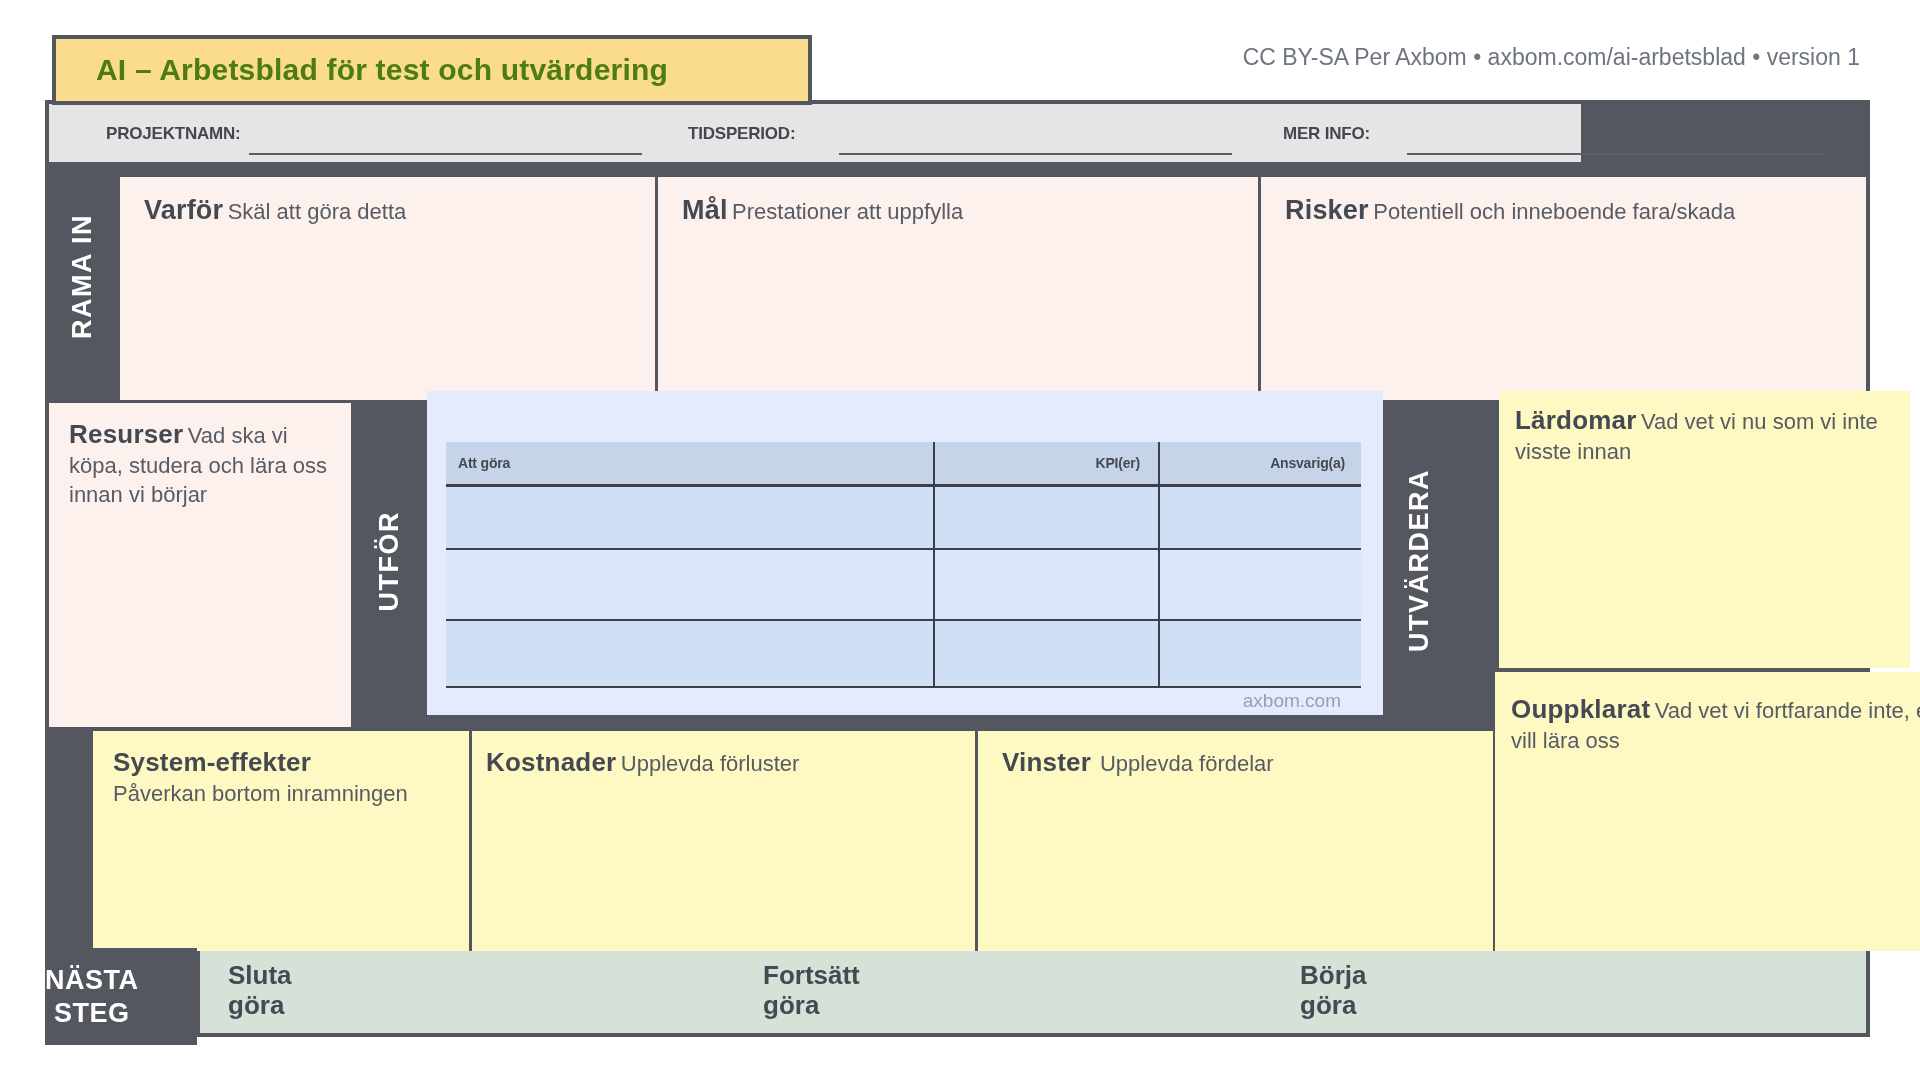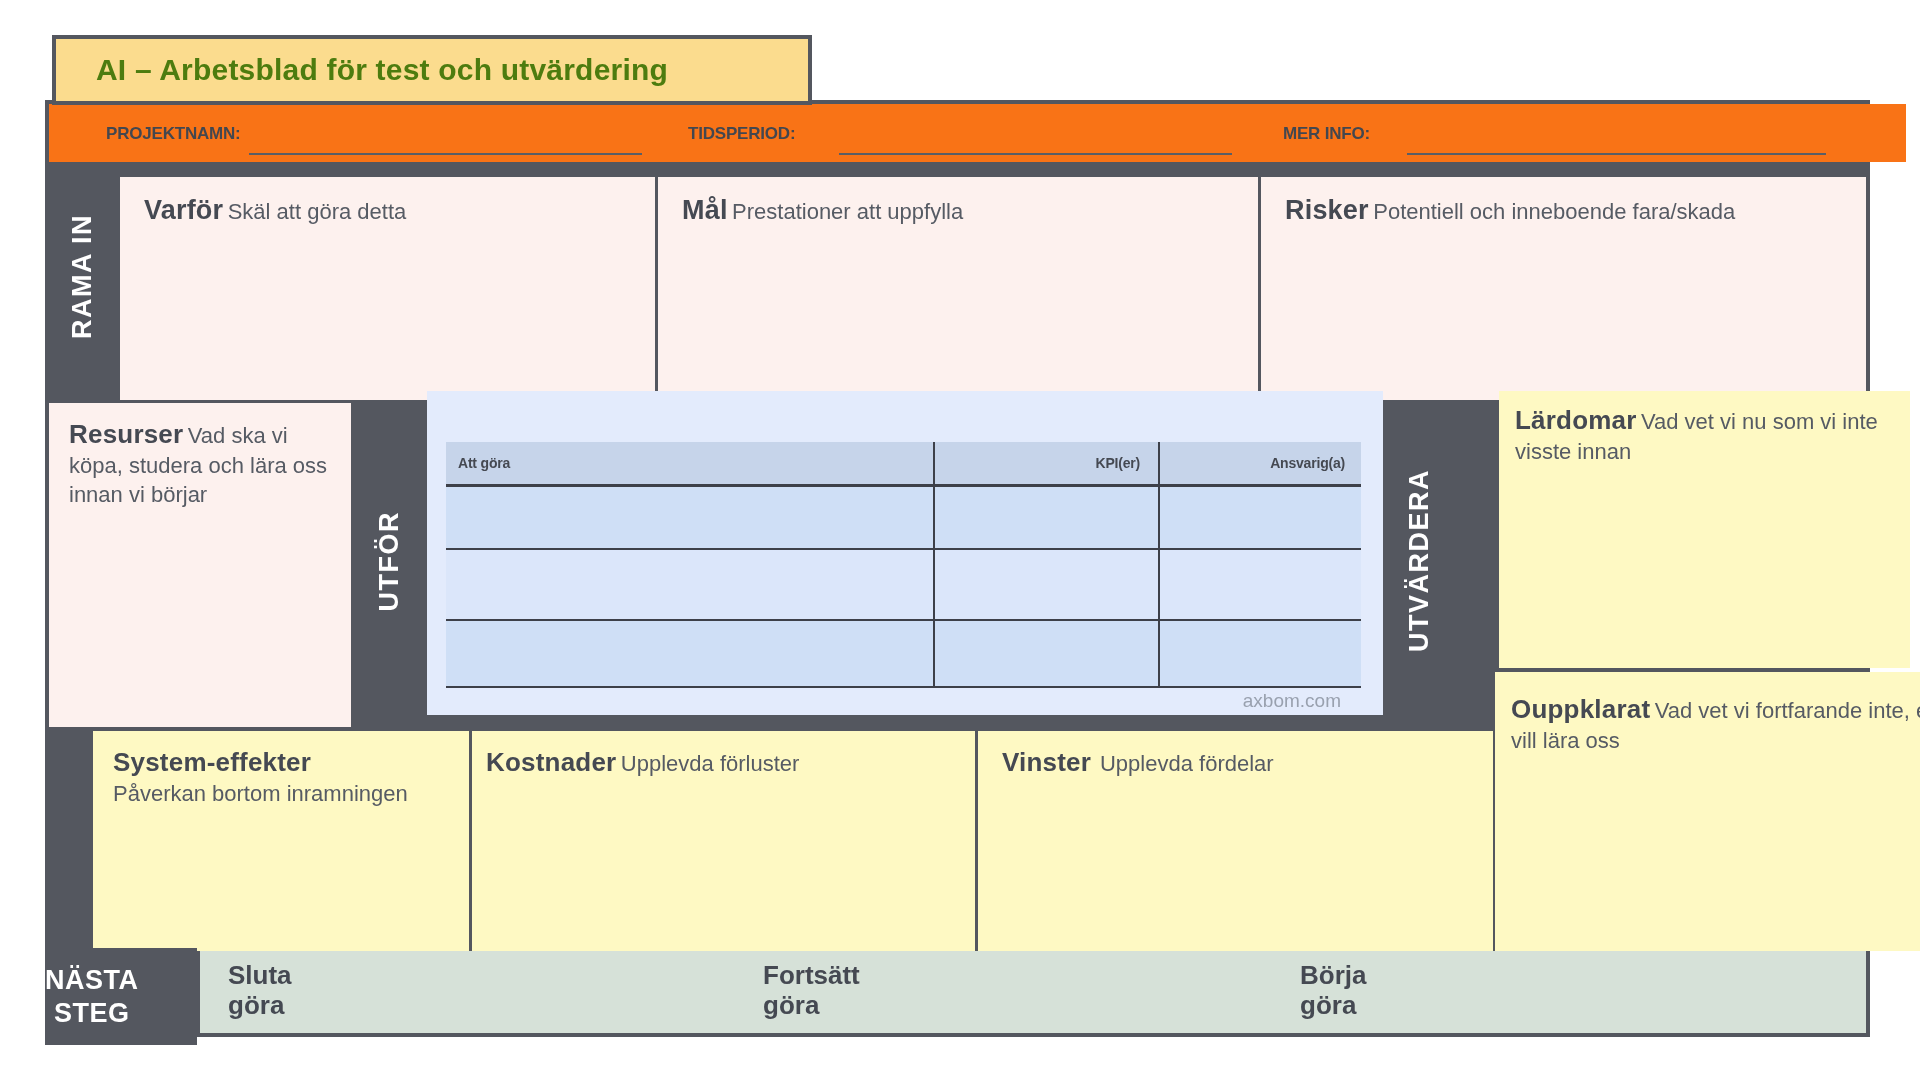--- a/index.html
+++ b/index.html
@@ -20,21 +20,21 @@
   .cyan{background:#fef9c3;margin-left:44px;}
   .sage-dark{background:#d6e1d8;}
   .bluepanel{background:#e3ebfc;}
 
   .h{font-weight:700;font-size:27px;color:#454952;letter-spacing:.2px;}
   .h2{font-weight:700;font-size:26px;color:#454952;letter-spacing:.2px;}
   .sub{font-size:22px;color:#565b64;}
   .pad{padding:16px 24px;line-height:1.32;}
 
   
-  .fields-row{position:absolute;left:4px;top:4px;width:1857px;height:58px;background:#f97316;}
+  .fields-row{position:absolute;left:4px;top:4px;width:1532px;height:58px;background:#e5e5e5;}
   .flabel{position:absolute;top:20px;font-size:17px;font-weight:700;color:#43474f;letter-spacing:-.2px;}
   .fline{position:absolute;height:0;border-bottom:2px solid #5a5e66;top:49px;}
 
   
   .vlabel{position:absolute;display:flex;align-items:center;justify-content:center;}
   .vlabel span{writing-mode:vertical-rl;transform:rotate(180deg);color:#ffffff;
                font-weight:700;font-size:27px;letter-spacing:1.5px;white-space:nowrap;}
 
   
   .ttable{position:absolute;left:401px;top:342px;width:915px;}
@@ -53,20 +53,21 @@
   .next-box{position:absolute;left:0;top:848px;width:152px;height:97px;background:#54575f;
             display:flex;align-items:center;justify-content:flex-start;text-align:center;}
   .next-box div{color:#ffffff;font-weight:700;font-size:27px;line-height:1.2;letter-spacing:.5px;}
   .nextlbl{position:absolute;top:861px;font-weight:700;font-size:26px;line-height:1.15;color:#454952;}
 </style>
 </head>
 <body>
 
 <div class="stage">
 
+  <div class="credit">CC BY-SA Per Axbom • axbom.com/ai-arbetsblad • version 1</div>
 
   <div class="sheet">
 
     <div class="fields-row">
       <span class="flabel" style="left:57px">PROJEKTNAMN:</span>
       <div class="fline" style="left:200px;width:393px"></div>
       <span class="flabel" style="left:639px">TIDSPERIOD:</span>
       <div class="fline" style="left:790px;width:393px"></div>
       <span class="flabel" style="left:1234px">MER INFO:</span>
       <div class="fline" style="left:1358px;width:419px"></div>

